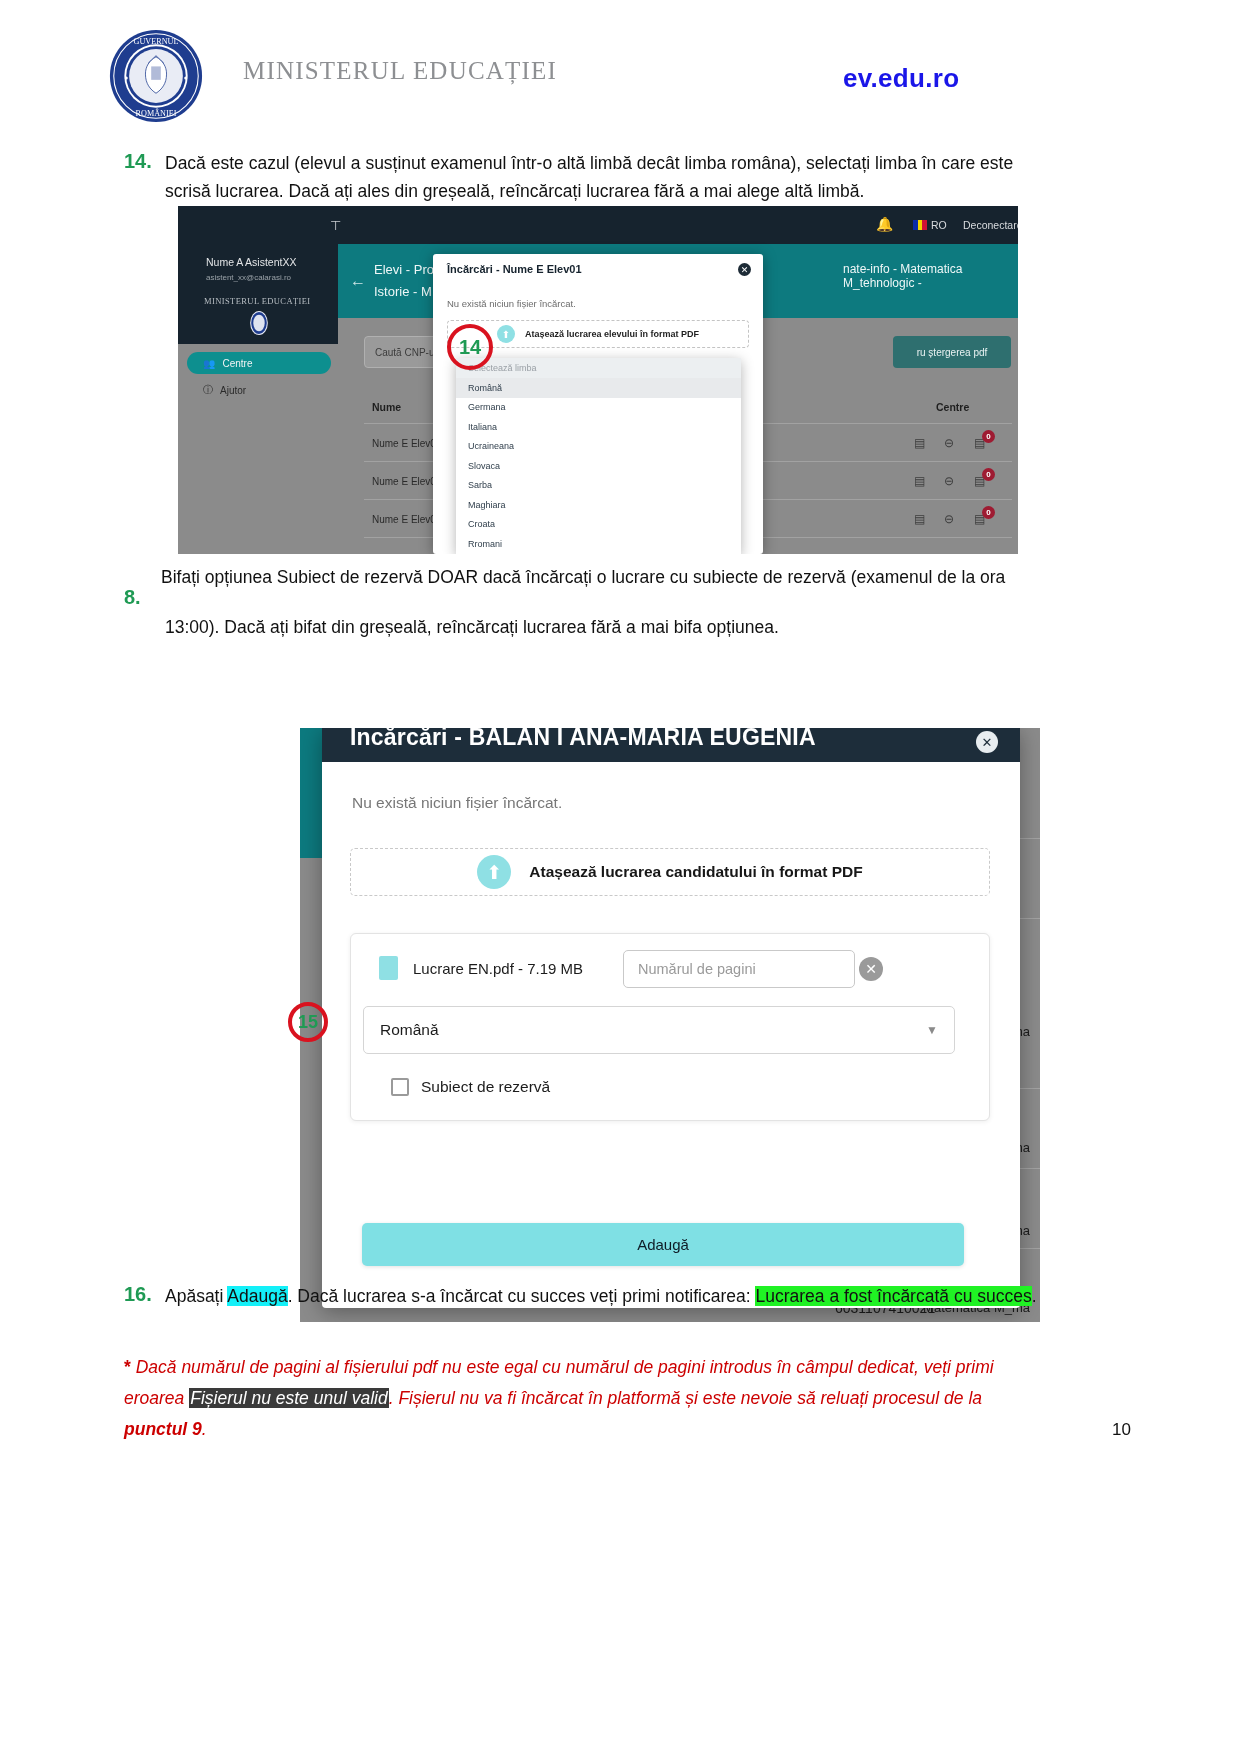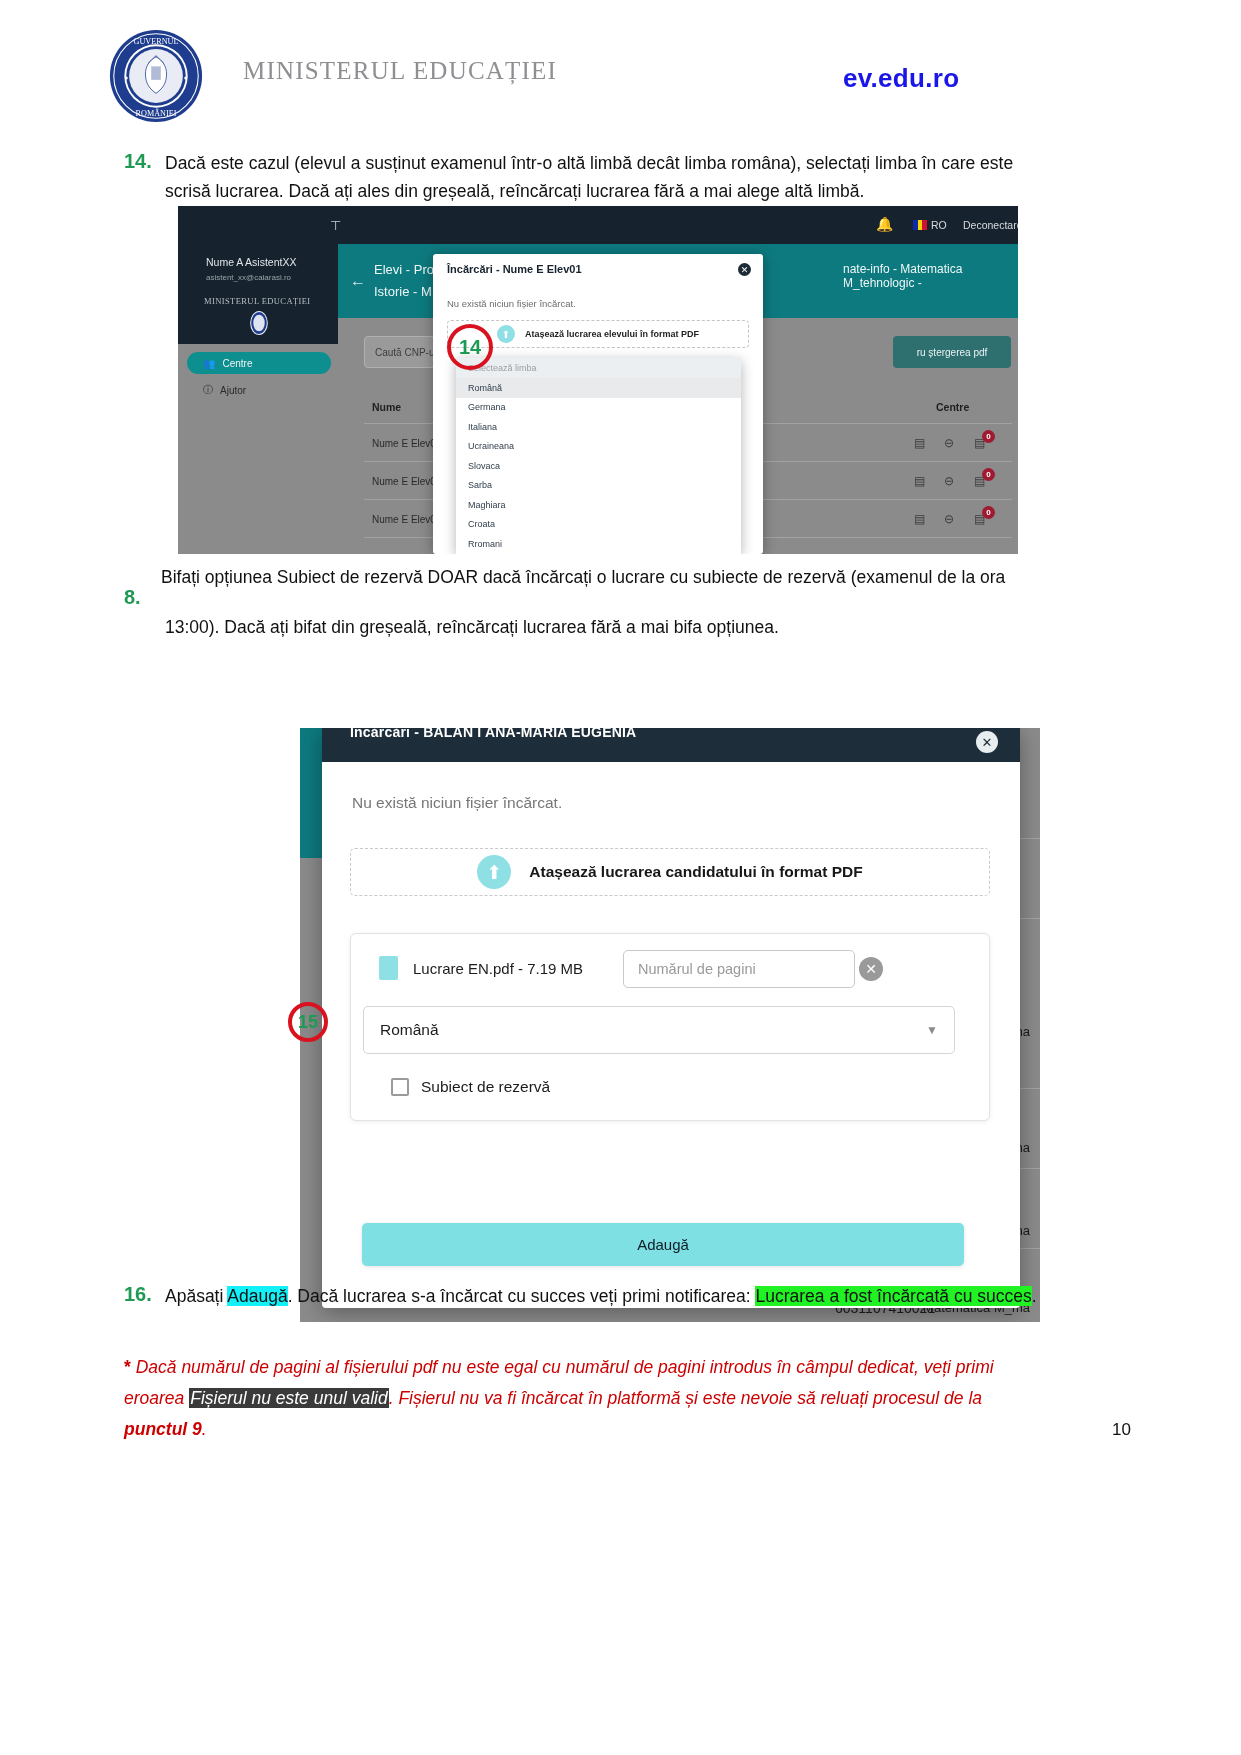--- a/index.html
+++ b/index.html
@@ -120,21 +120,21 @@
            overflow:hidden; background:#8b8b8b; }
   .s2-left-teal { position:absolute; left:0; top:0; width:22px; height:130px; background:#0d7a7f; }
   .s2-left-grey { position:absolute; left:0; top:130px; width:22px; height:464px; background:#8b8b8b; }
   .s2-rowline { position:absolute; left:22px; width:718px; height:1px; background:#a3a3a3; }
   .s2-rowtxt { position:absolute; right:10px; font-size:13px; color:#1c1c1c; }
   .s2-cnp { position:absolute; left:500px; font-size:14px; color:#1c1c1c;margin-left:35px; }
 
   .s2-modal { position:absolute; left:22px; top:0px; width:698px; height:580px;
               background:#fff; box-shadow:0 4px 22px rgba(0,0,0,.35); border-radius:4px; }
   .s2-modal-hd { position:absolute; left:0; top:-12px; width:698px; height:46px; background:#1d2d3a; }
-  .s2-modal-title { position:absolute; left:28px; top:-4px; font-size:14px; font-weight:bold;
+  .s2-modal-title { position:absolute; left:28px; top:-4px; font-size:23px; font-weight:bold;
                     color:#fff; letter-spacing:0.2px; }
   .s2-modal-x { position:absolute; right:22px; top:3px; width:22px; height:22px; border-radius:50%;
                 background:#e8edf0; color:#1d2d3a; font-size:13px; display:flex;
                 align-items:center; justify-content:center; }
   .s2-nofile { position:absolute; left:30px; top:66px; font-size:15.5px; color:#777; }
   .s2-attach { position:absolute; left:28px; top:120px; width:640px; height:48px;
                border:1px dashed #c9c9c9; border-radius:5px; display:flex;
                align-items:center; justify-content:center; gap:18px; }
   .s2-cloud { width:34px; height:34px; border-radius:50%; background:#8fe0e4;
               display:flex; align-items:center; justify-content:center; color:#fff; font-size:19px; }

